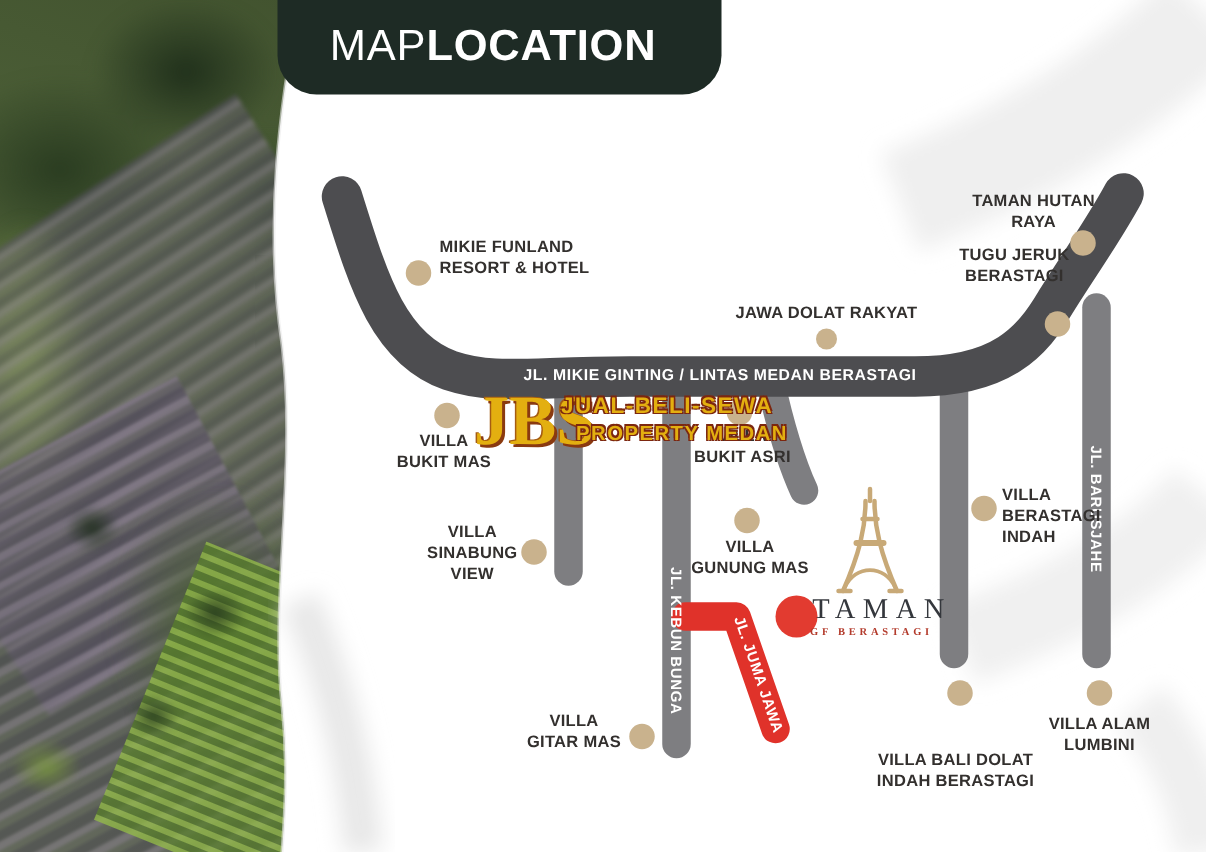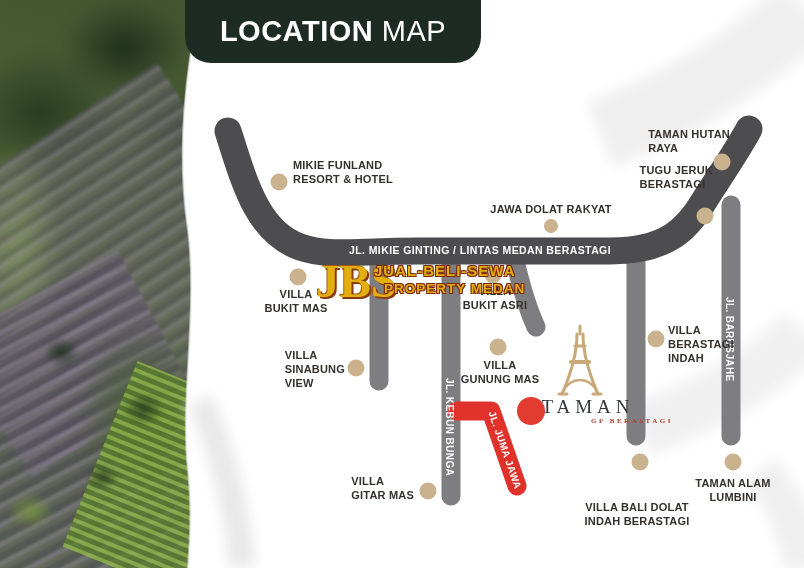--- a/index.html
+++ b/index.html
@@ -53,27 +53,27 @@
   .vlabel{writing-mode:vertical-rl;text-align:center;font-size:10px;}
   .kebun{left:444px;top:352px;height:150px;}
   .barus{left:724px;top:283px;height:112px;}
   .juma{left:505px;top:450px;transform:translate(-50%,-50%) rotate(71deg);font-size:10px;}
 
   
   .dot{width:17px;height:17px;border-radius:50%;background:#c9b28d;transform:translate(-50%,-50%);}
   .dot.small{width:14px;height:14px;}
   .poi{font-size:11px;font-weight:700;color:#33302e;line-height:1.28;white-space:pre-line;letter-spacing:.2px;}
   .ta-c{text-align:center;}
-  .ta-r{text-align:left;}
+  .ta-r{text-align:center;}
 
   
   .brand-name{left:540px;top:396px;width:96px;text-align:center;font-family:"Liberation Serif",serif;
               font-size:19px;font-weight:500;letter-spacing:5px;color:#34373c;white-space:nowrap;}
-  .brand-sub{left:540px;top:417px;width:96px;text-align:right;font-family:"Liberation Serif",serif;
-             font-size:7px;font-weight:700;letter-spacing:2.5px;color:#b33b2c;white-space:nowrap;margin-left:37px;}
+  .brand-sub{left:540px;top:417px;width:96px;text-align:left;font-family:"Liberation Serif",serif;
+             font-size:7px;font-weight:700;letter-spacing:2.5px;color:#b33b2c;white-space:nowrap;}
   .site-marker{left:517px;top:397px;width:28px;height:28px;border-radius:50%;background:#e23b30;}
   .tower-svg{left:550px;top:324px;}
 
   
   .wm{color:#e3af10;font-family:"Liberation Serif",serif;font-weight:700;}
   .wm-initials{left:316px;top:258px;font-size:47px;line-height:1;
                text-shadow:2px 2px 0 #8a3a10,-1px -1px 0 #a55c12;}
   .wm-line1{left:374px;top:262px;font-size:15px;letter-spacing:1px;font-family:"Liberation Sans",sans-serif;
             text-shadow:1px 1px 0 #7c2710,-1px -1px 0 #7c2710,1px -1px 0 #7c2710,-1px 1px 0 #7c2710;}
   .wm-line2{left:384px;top:281px;font-size:13.5px;letter-spacing:1px;font-family:"Liberation Sans",sans-serif;
@@ -158,21 +158,21 @@
 VIEW</div>
 <div class="abs poi ta-c" style="left:440px;top:358px;width:120px;">VILLA
 GUNUNG MAS</div>
 <div class="abs poi" style="left:668px;top:323px;">VILLA
 BERASTAGI
 INDAH</div>
 <div class="abs poi ta-r" style="right:390px;top:474px;">VILLA
 GITAR MAS</div>
 <div class="abs poi ta-c" style="left:557px;top:500px;width:160px;">VILLA BALI DOLAT
 INDAH BERASTAGI</div>
-<div class="abs poi ta-c" style="left:673px;top:476px;width:120px;">TAMAN ALAM
+<div class="abs poi ta-c" style="left:673px;top:476px;width:120px;">VILLA ALAM
 LUMBINI</div>
 
 <div class="abs site-marker"></div>
 <svg class="abs tower-svg" width="60" height="76" viewBox="0 0 60 76">
   <g stroke="#c8a977" fill="none" stroke-linecap="round">
     <path d="M 30 2 L 30 10" stroke-width="3"></path>
     <path d="M 27 10 C 27 28 23 45 12 70" stroke-width="3"></path>
     <path d="M 33 10 C 33 28 37 45 48 70" stroke-width="3"></path>
     <path d="M 25 22 L 35 22" stroke-width="3"></path>
     <path d="M 21 38 L 39 38" stroke-width="4"></path>
@@ -181,15 +181,15 @@
   </g>
 </svg>
 <div class="abs brand-name">TAMAN</div>
 <div class="abs brand-sub">GF BERASTAGI</div>
 
 <div class="abs wm wm-initials">JBS</div>
 <div class="abs wm wm-line1">JUAL-BELI-SEWA</div>
 <div class="abs wm wm-line2">PROPERTY MEDAN</div>
 
 <div class="abs title-box">
-  <span class="t title-bold">LOCATION </span>
-    <span class="t title-light">MAP</span>
+  <span class="t title-light">MAP</span>
+    <span class="t title-bold">LOCATION </span>
 </div>
 
 </body></html>

